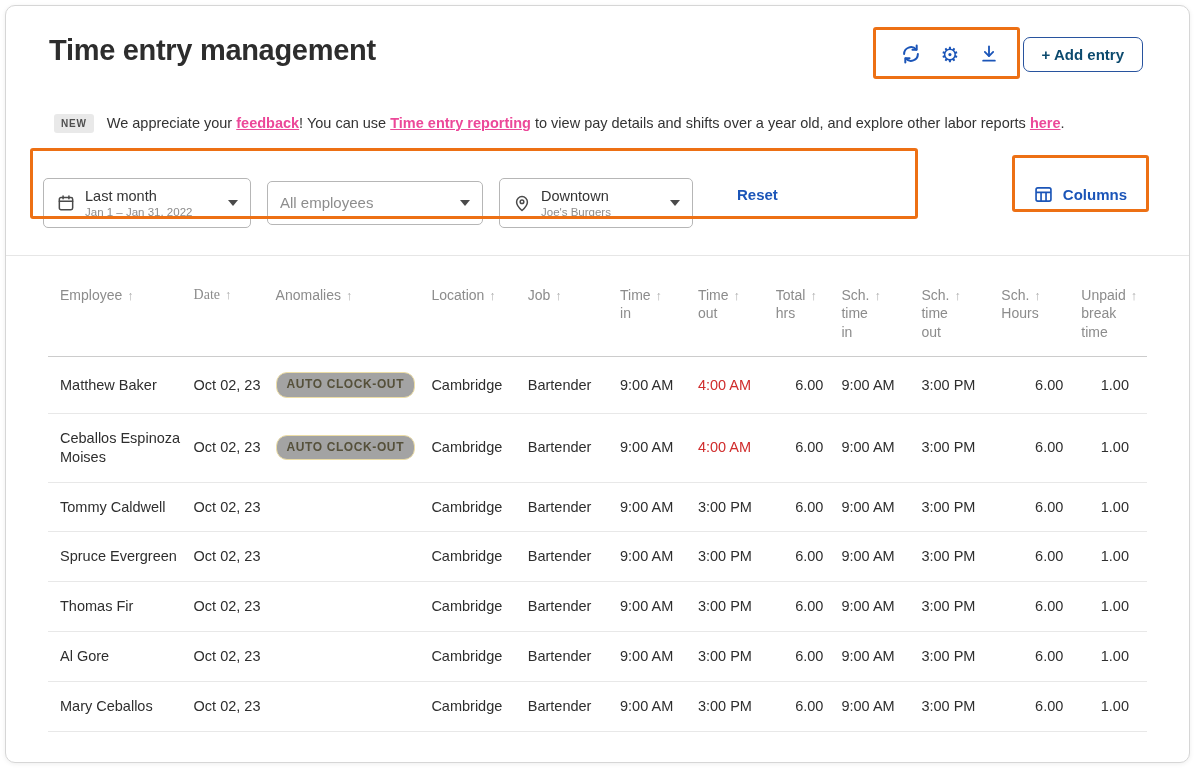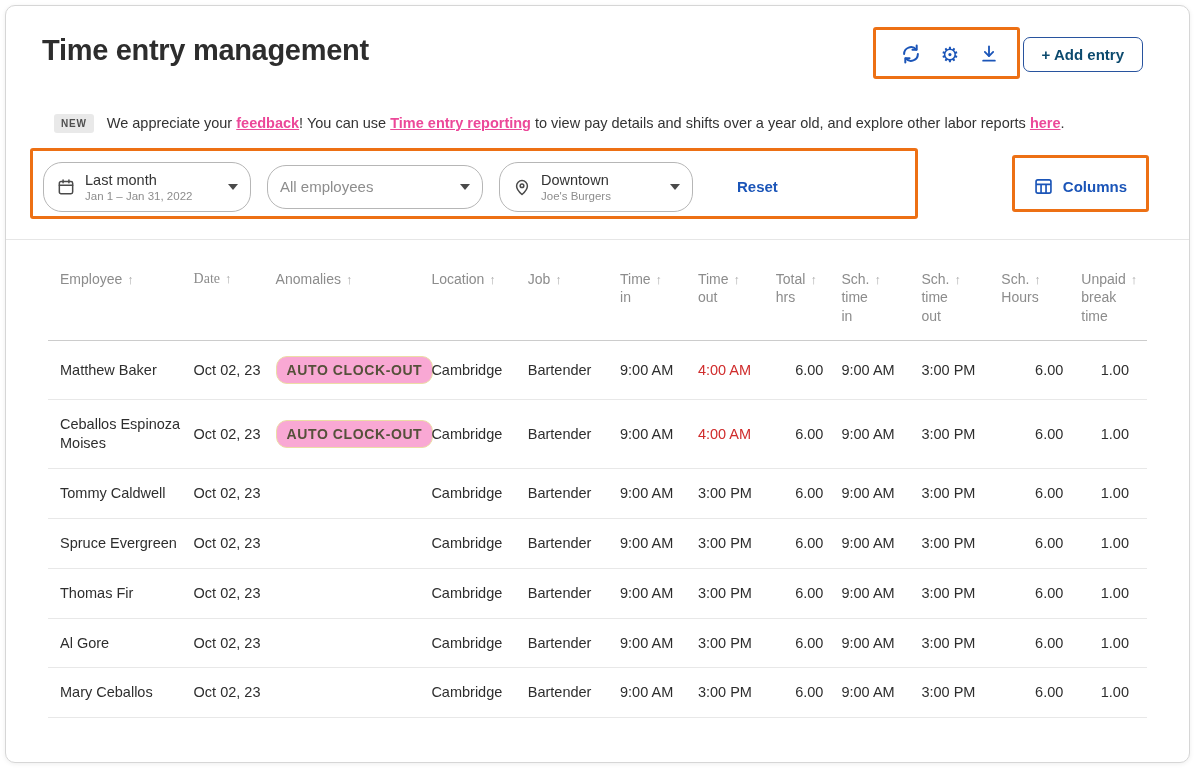--- a/index.html
+++ b/index.html
@@ -3,42 +3,42 @@
 <meta charset="utf-8">
 <style>
   * { margin:0; padding:0; box-sizing:border-box; }
   html,body { width:1195px; height:768px; background:#ffffff; overflow:hidden;
     font-family:"Liberation Sans","DejaVu Sans",sans-serif; }
   .card { position:absolute; inset:5px; background:#fff; border:1px solid #d6d6d6;
     border-radius:10px; box-shadow:0 1px 5px rgba(0,0,0,.07); overflow:hidden; }
 
   
   .header { position:relative; height:82px; }
-  .page-title { position:absolute; left:36px; top:28px; font-size:29px; font-weight:600;
+  .page-title { position:absolute; left:43px; top:28px; font-size:29px; font-weight:600;
     color:#2d2d2d; letter-spacing:-0.3px; }
   .icon-group { position:absolute; left:893px; top:36px; display:flex; gap:15px; }
   .iconbtn { width:24px; height:24px; border:none; background:none; cursor:pointer;
     display:flex; align-items:center; justify-content:center; color:#1b55b8; padding:0; }
   .iconbtn svg { display:block; }
   .gear-glyph { font-size:21px; line-height:1; color:#1b55b8; }
   .add-entry { position:absolute; right:46px; top:31px; height:35px; padding:0 18px;
     border:1px solid #28539e; border-radius:7px; background:#fff; color:#0c4a6e;
     font-size:15px; font-weight:600; cursor:pointer; font-family:inherit; }
 
   
   .banner { display:flex; align-items:center; gap:13px; margin:26px 48px 0 48px; }
   .new-badge { background:#e9e9e9; color:#4f4f4f; font-size:10px; font-weight:700;
     letter-spacing:.8px; border-radius:3px; padding:4px 7px; flex:0 0 auto; }
   .banner-text { font-size:14.5px; color:#333; line-height:1.35; }
   .banner-text a { color:#ec4899; font-weight:600; text-decoration:underline; cursor:pointer; }
 
   
   .filters { display:flex; align-items:center; margin:28px 40px 0 37px; gap:16px; }
-  .dropdown { display:flex; align-items:center; border:1px solid #b6b6b6; border-radius:19px;
-    background:#fff; height:50px; padding:0 12px 0 12px; cursor:pointer; }
+  .dropdown { display:flex; align-items:center; border:1px solid #b6b6b6; border-radius:5px;
+    background:#fff; height:50px; padding:0 12px 0 12px; cursor:pointer;margin-top:16px; }
   .dd-date { width:208px; }
   .dd-location { width:194px; }
   .dd-employees { width:216px; height:44px; }
   .dd-icon { display:flex; align-items:center; margin-right:9px; color:#4a4a4a; }
   .dd-text { display:flex; flex-direction:column; justify-content:center; flex:1 1 auto; overflow:hidden; }
   .dd-label { font-size:14.5px; color:#333; }
   .dd-sub { font-size:11.5px; color:#8d8d8d; margin-top:2px; }
   .dd-placeholder { font-size:15px; color:#8d8d8d; flex:1 1 auto; }
   .chev { width:0; height:0; border-left:5px solid transparent; border-right:5px solid transparent;
     border-top:6px solid #4a4a4a; margin-left:8px; flex:0 0 auto; }
@@ -61,22 +61,22 @@
   th { text-align:left; vertical-align:top; font-weight:400; font-size:14px; color:#8c8c8c;
     padding:30px 8px 14px 0; line-height:1.35; border-bottom:1px solid #cccccc; cursor:pointer; }
   th:first-child, td:first-child { padding-left:12px; }
   .h-line { display:block; }
   .sort-arrow { color:#adadad; font-size:12.5px; margin-left:5px; }
   td { font-size:14.5px; color:#2e2e2e; padding:15px 8px 15px 0; line-height:1.3;
     border-bottom:1px solid #e8e8e8; vertical-align:middle; }
   td.num { text-align:right; padding-right:18px; }
   td.alert { color:#d02c2c; }
   tr[data-name="table-row"] { cursor:pointer; }
-  .anomaly-badge { display:inline-block; background:#f9a8d4; border:1px solid #ecdda6;
-    border-radius:11px; padding:4px 10px; font-size:14px; font-weight:700; letter-spacing:.6px;
+  .anomaly-badge { display:inline-block; background:#a3a3a3; border:1px solid #ecdda6;
+    border-radius:11px; padding:4px 10px; font-size:12px; font-weight:700; letter-spacing:.6px;
     color:#55503a; white-space:nowrap; }
 
   
   .anno { position:absolute; border:3px solid #ed7014; border-radius:3px; pointer-events:none; z-index:10; }
   .anno-icons   { left:873px; top:27px;  width:147px; height:52px; }
   .anno-filters { left:30px;  top:148px; width:888px; height:71px; }
   .anno-columns { left:1012px; top:155px; width:137px; height:57px; }
 </style>
 </head>
 <body>

